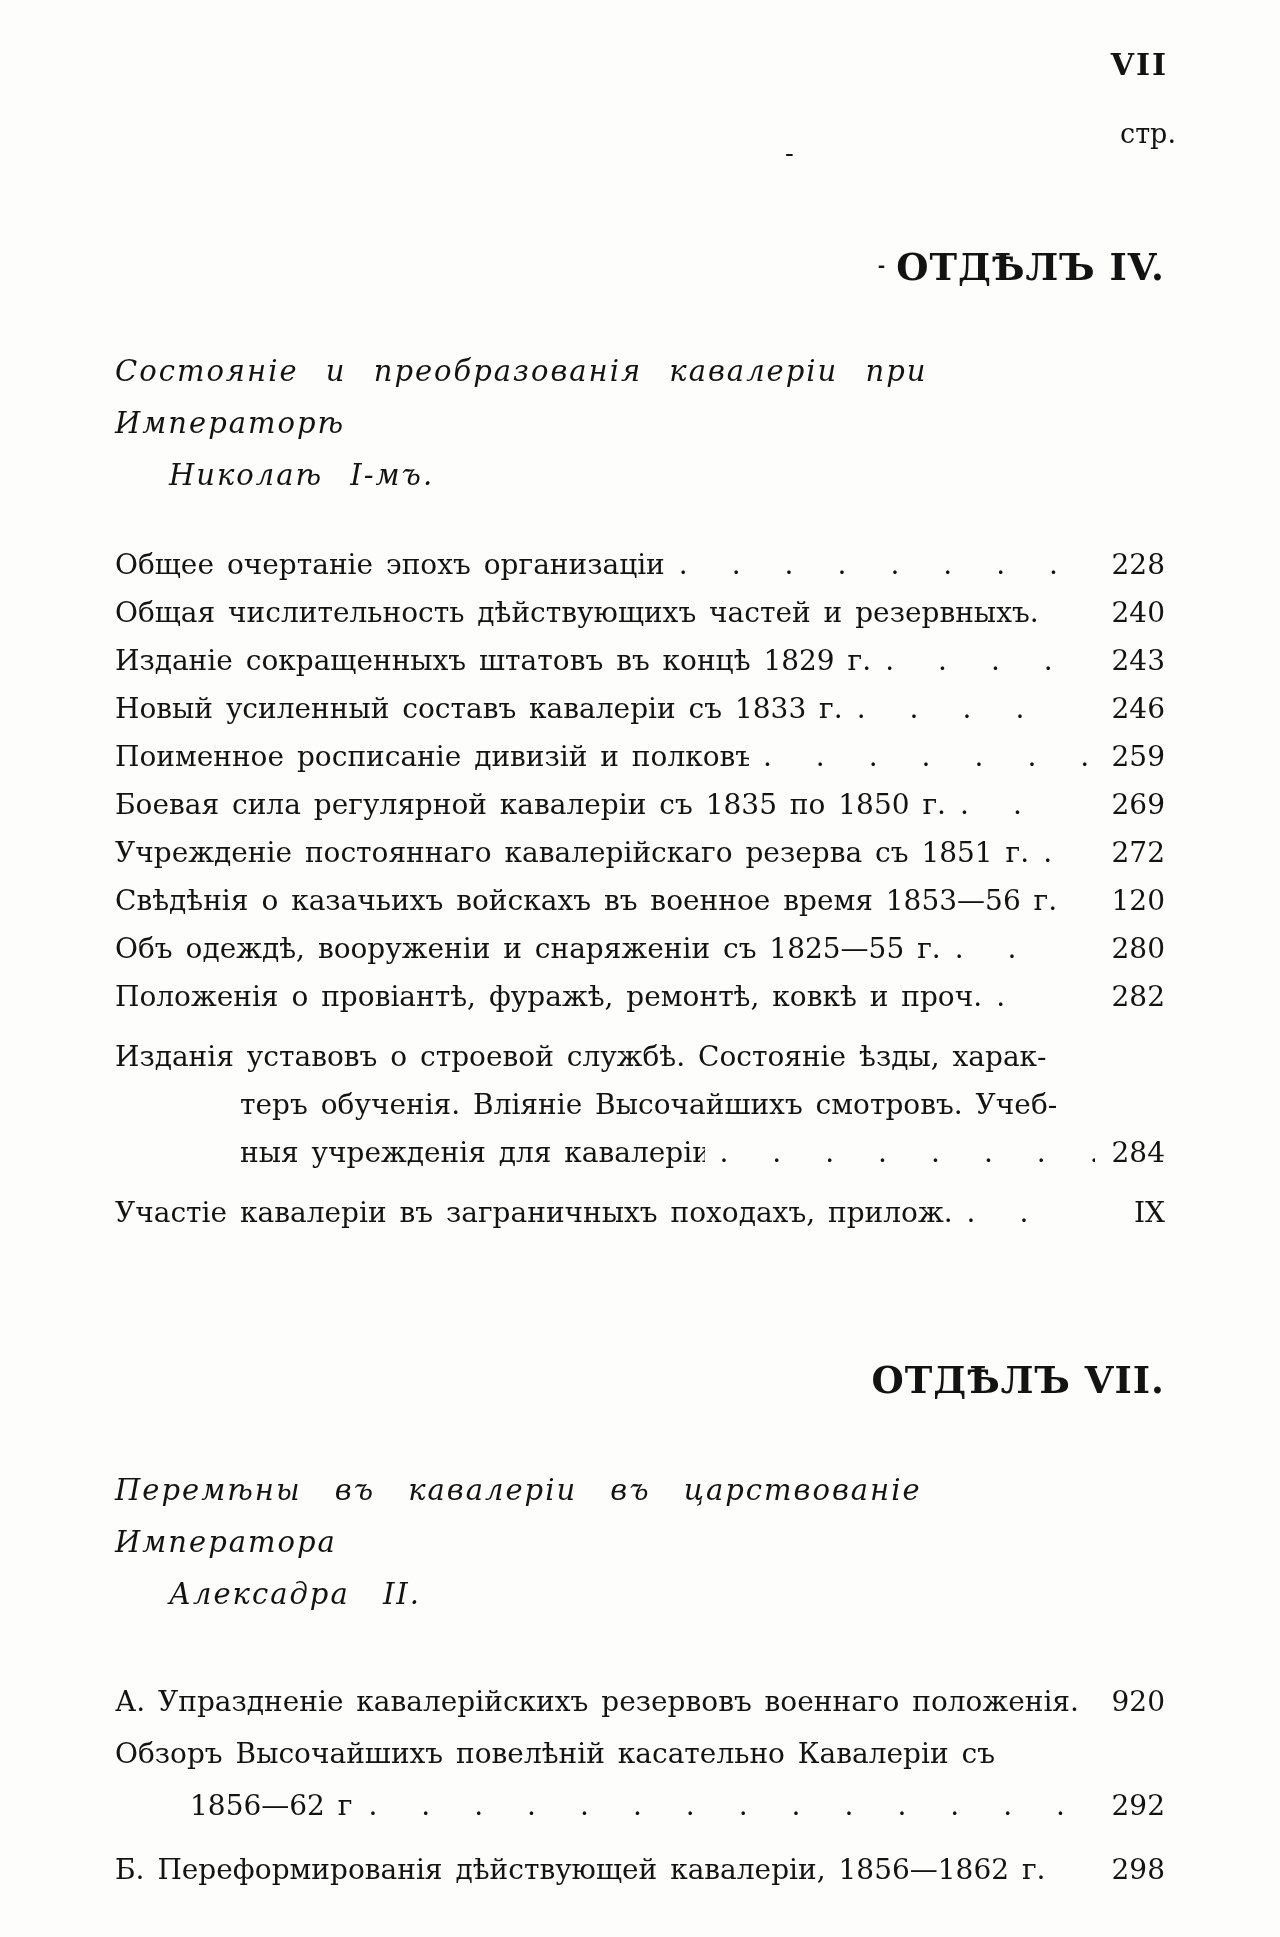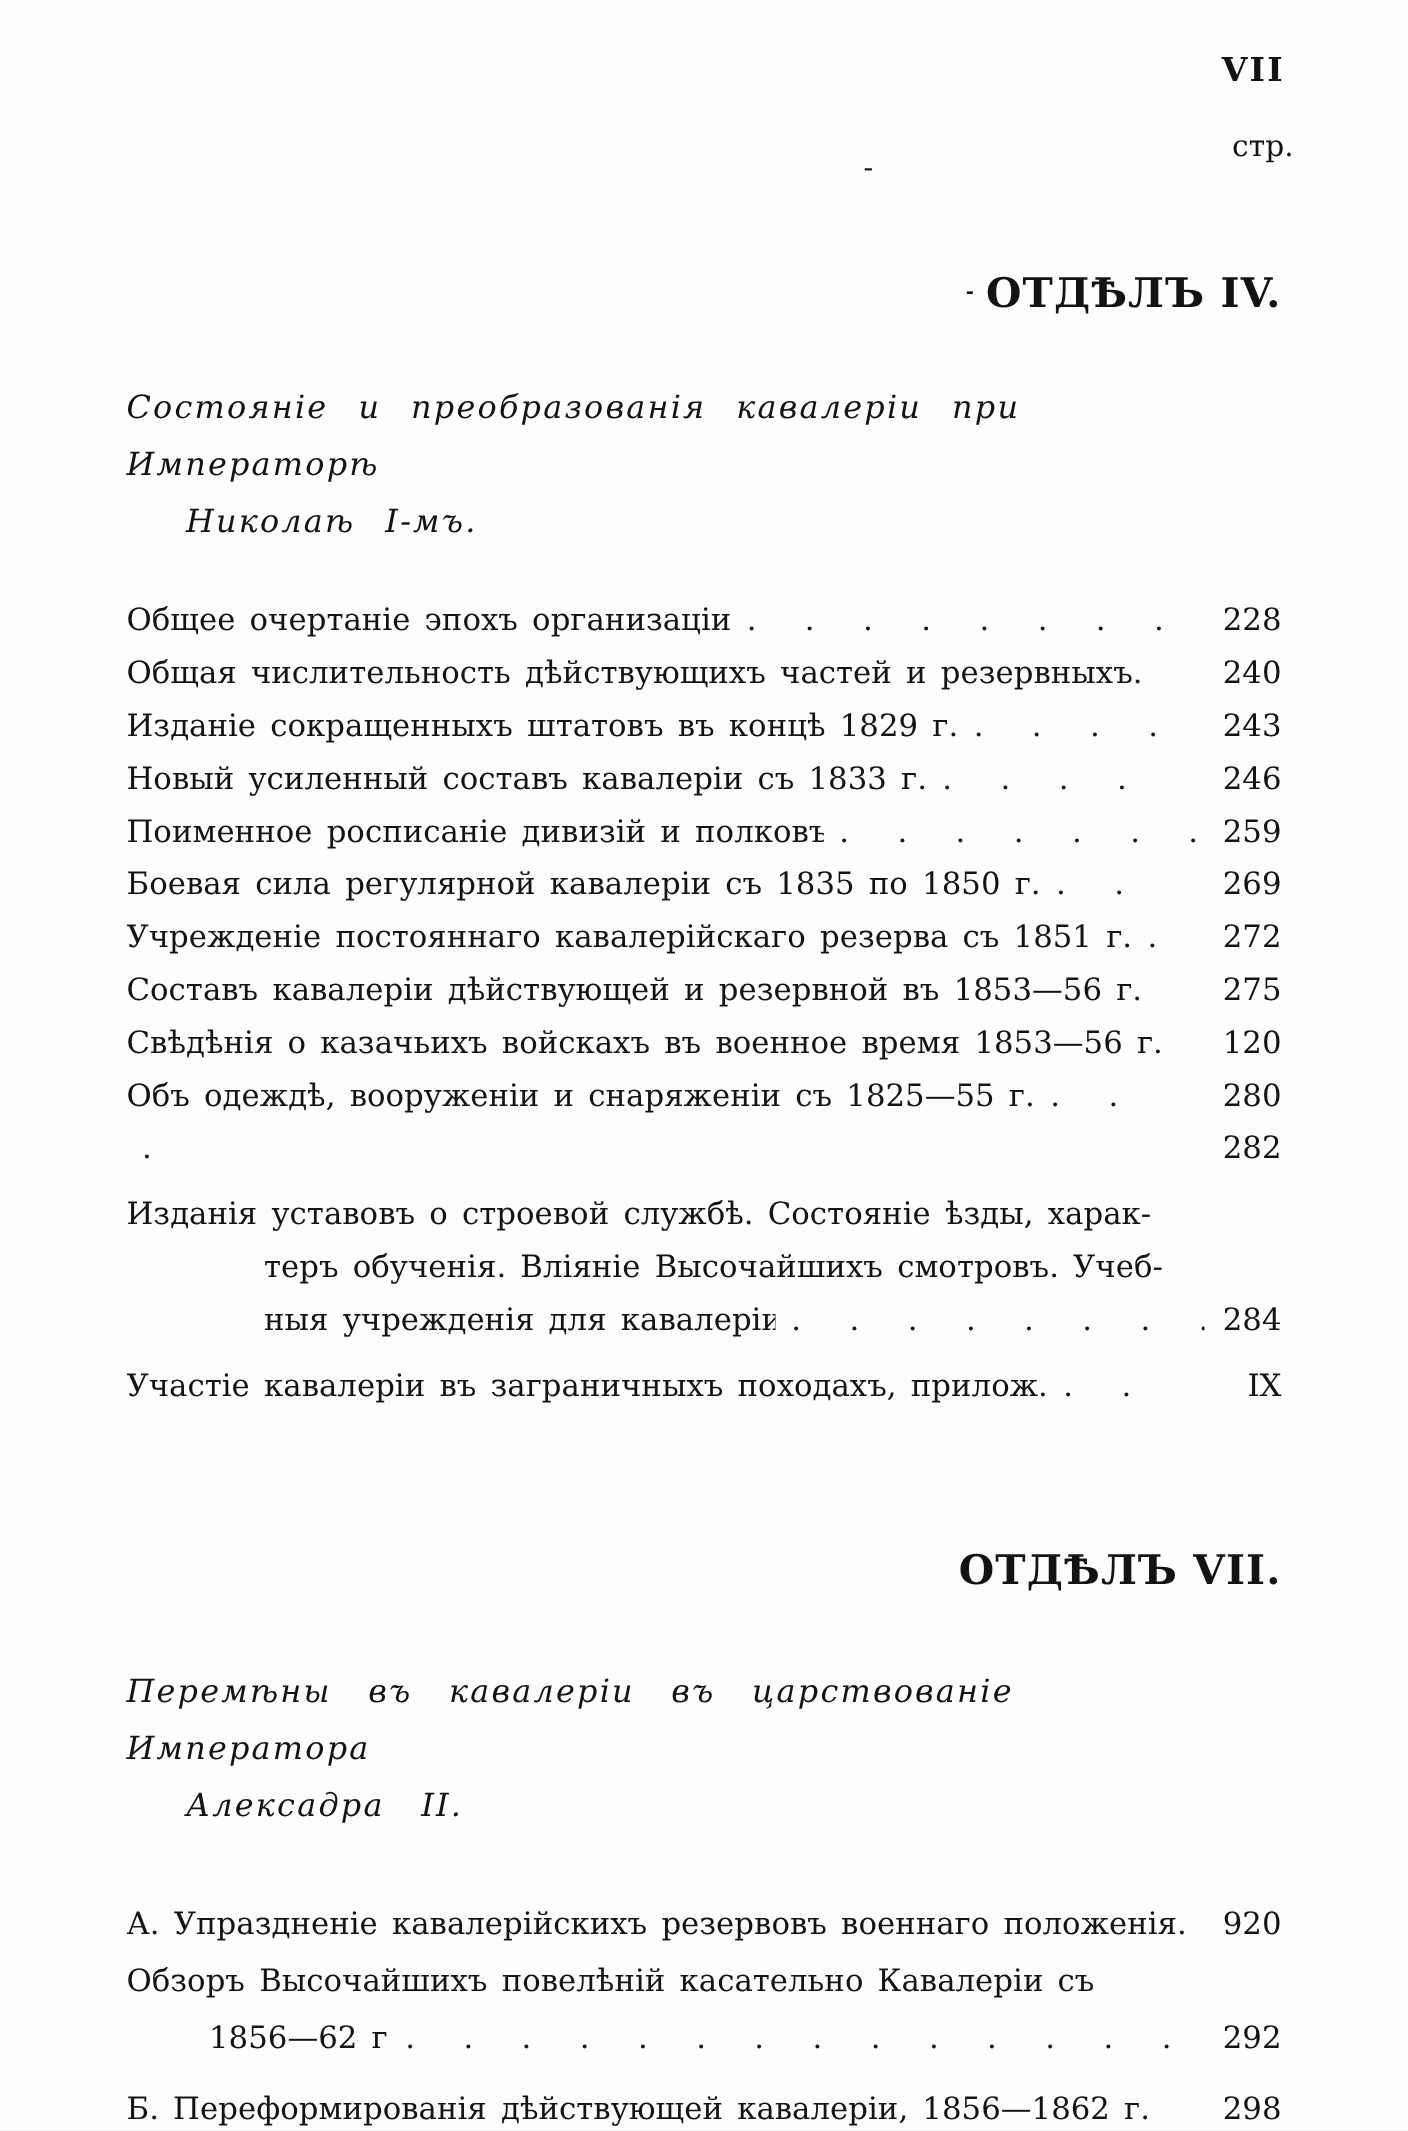--- a/index.html
+++ b/index.html
@@ -76,24 +76,23 @@
       </div>
 
       <div class="toc">
         <div class="toc-row"><span class="t">Общее очертаніе эпохъ организаціи</span><span class="dots">. . . . . . . .</span><span class="pg">228</span></div>
         <div class="toc-row"><span class="t">Общая числительность дѣйствующихъ частей и резервныхъ.</span><span class="dots"></span><span class="pg">240</span></div>
         <div class="toc-row"><span class="t">Изданіе сокращенныхъ штатовъ въ концѣ 1829 г.</span><span class="dots">. . . .</span><span class="pg">243</span></div>
         <div class="toc-row"><span class="t">Новый усиленный составъ кавалеріи съ 1833 г.</span><span class="dots">. . . .</span><span class="pg">246</span></div>
         <div class="toc-row"><span class="t">Поименное росписаніе дивизій и полковъ</span><span class="dots">. . . . . . .</span><span class="pg">259</span></div>
         <div class="toc-row"><span class="t">Боевая сила регулярной кавалеріи съ 1835 по 1850 г.</span><span class="dots">. .</span><span class="pg">269</span></div>
         <div class="toc-row"><span class="t">Учрежденіе постояннаго кавалерійскаго резерва съ 1851 г.</span><span class="dots">.</span><span class="pg">272</span></div>
-        <div class="toc-row"><span class="t">Составъ кавалеріи дѣйствующей и резервной въ 1853—56 г.</span><span class="dots"></span><span class="pg">275</span></div>
         <div class="toc-row"><span class="t">Свѣдѣнія о казачьихъ войскахъ въ военное время 1853—56 г.</span><span class="dots"></span><span class="pg">120</span></div>
         <div class="toc-row"><span class="t">Объ одеждѣ, вооруженіи и снаряженіи съ 1825—55 г.</span><span class="dots">. .</span><span class="pg">280</span></div>
-        <div class="toc-row"><span class="dots">.</span><span class="pg">282</span></div>
+        <div class="toc-row"><span class="t">Положенія о провіантѣ, фуражѣ, ремонтѣ, ковкѣ и проч.</span><span class="dots">.</span><span class="pg">282</span></div>
         <div class="toc-row gap-before"><span class="t">Изданія уставовъ о строевой службѣ. Состояніе ѣзды, харак-</span><span class="dots"></span><span class="pg"></span></div>
         <div class="toc-row indent-1"><span class="t">теръ обученія. Вліяніе Высочайшихъ смотровъ. Учеб-</span><span class="dots"></span><span class="pg"></span></div>
         <div class="toc-row indent-1"><span class="t">ныя учрежденія для кавалеріи.</span><span class="dots">. . . . . . . .</span><span class="pg">284</span></div>
         <div class="toc-row gap-before"><span class="t">Участіе кавалеріи въ заграничныхъ походахъ, прилож.</span><span class="dots">. .</span><span class="pg">IX</span></div>
       </div>
     </div>
 
     <div class="section sec7">
       <div class="section-title"><span>ОТДѢЛЪ VII.</span></div>
 

